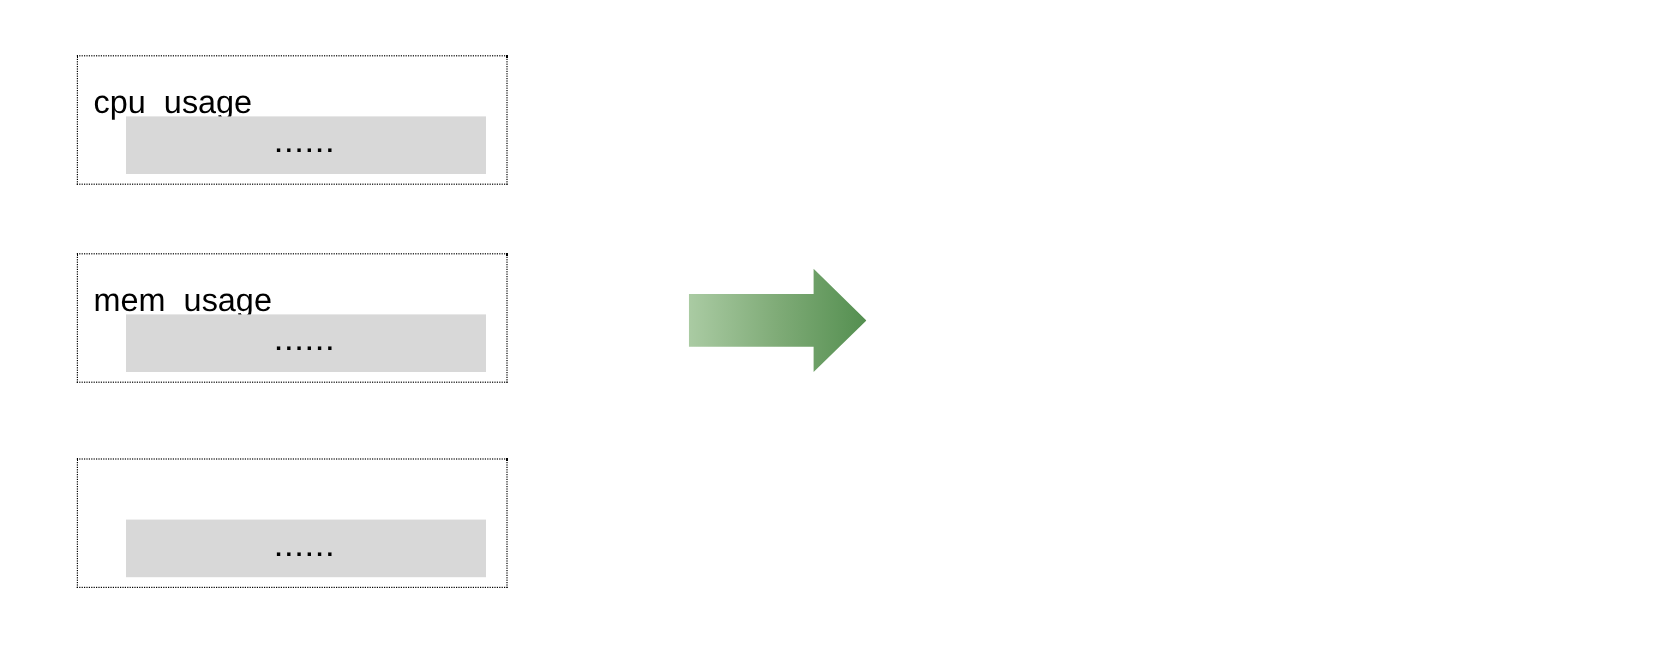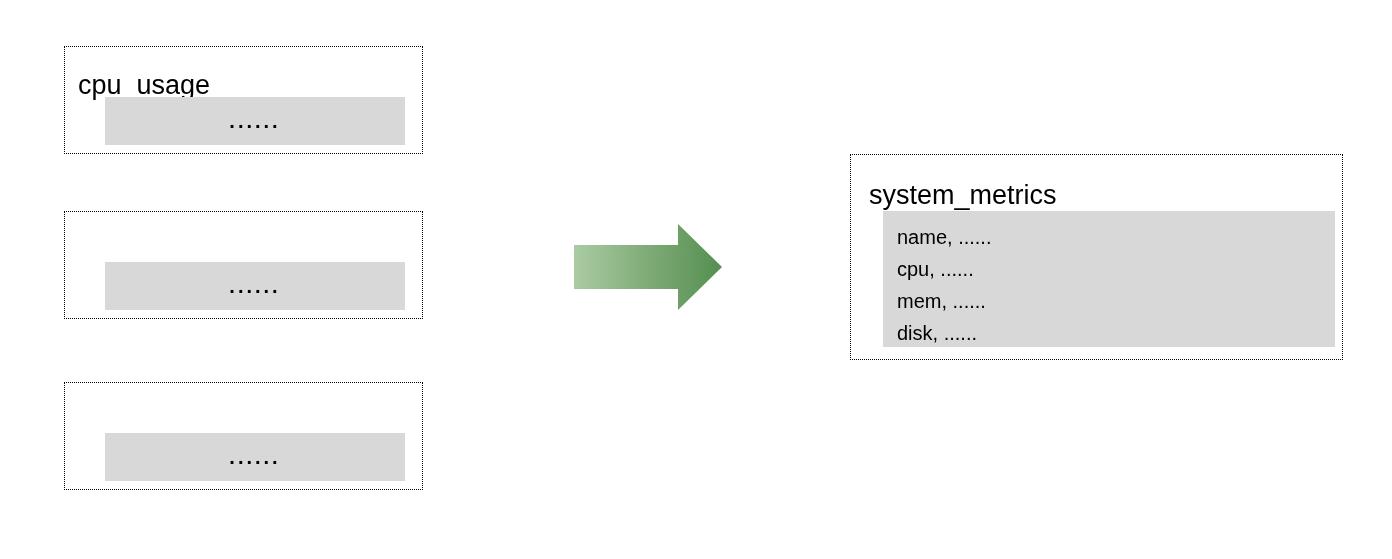--- a/index.html
+++ b/index.html
@@ -87,43 +87,35 @@
 <body>
 
 <div class="canvas">
 
   <div class="entity-box src src-1">
     <div class="entity-title">cpu_usage</div>
     <div class="bar">......</div>
   </div>
 
   <div class="entity-box src src-2">
+    <div class="entity-title">mem_usage</div>
     <div class="bar">......</div>
   </div>
 
   <div class="entity-box src src-3">
     <div class="bar">......</div>
   </div>
 
   <div class="arrow-wrap">
     <svg viewBox="0 0 148 86" xmlns="http://www.w3.org/2000/svg">
       <defs>
         <linearGradient id="arrowGrad" x1="0" y1="0" x2="1" y2="0">
           <stop offset="0" stop-color="#aacba3"></stop>
           <stop offset="0.5" stop-color="#7fab77"></stop>
           <stop offset="1" stop-color="#548f50"></stop>
         </linearGradient>
       </defs>
       <polygon points="0,21 104,21 104,0 148,43 104,86 104,65 0,65" fill="url(#arrowGrad)"></polygon>
     </svg>
   </div>
 
-  <div class="entity-box target">
-    <div class="entity-title">system_metrics</div>
-    <div class="panel">
-      <div class="row">name, ......</div>
-      <div class="row">cpu, ......</div>
-      <div class="row">mem, ......</div>
-      <div class="row">disk, ......</div>
-    </div>
-  </div>
 
 </div>
 
 </body></html>

